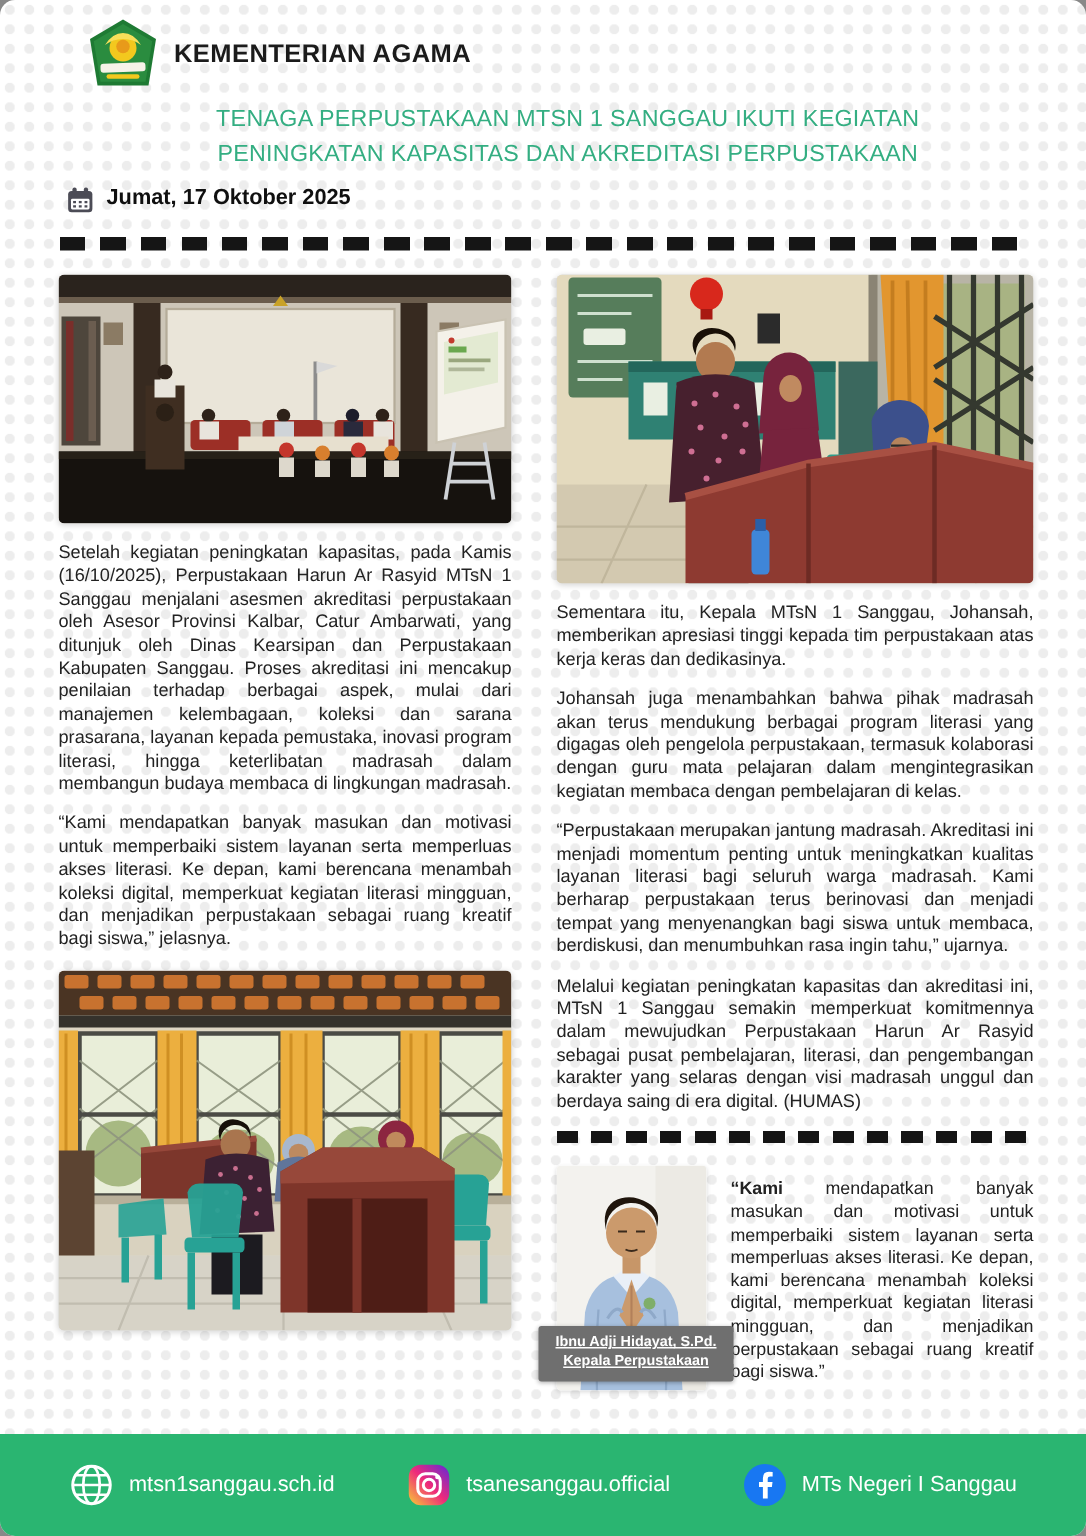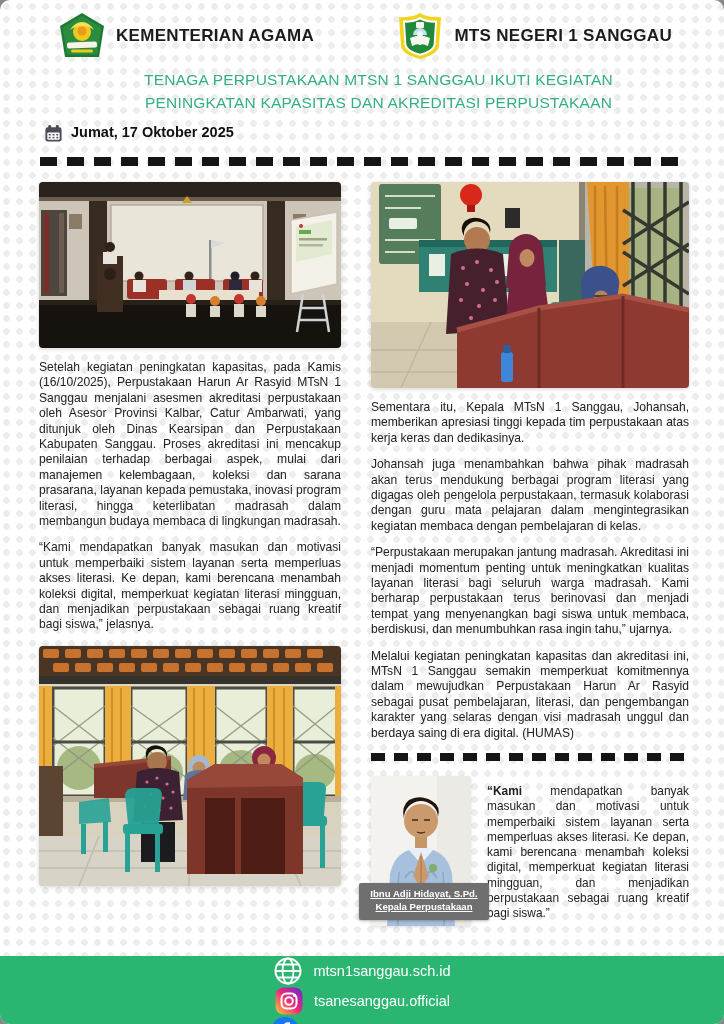--- a/index.html
+++ b/index.html
@@ -58,21 +58,21 @@
     border-radius:2px; box-shadow:0 1px 3px rgba(0,0,0,.3);text-decoration:underline;
   }
   .label-name{ font-size:9.6px; font-weight:700; line-height:1.35; }
   .label-role{ font-size:9.6px; font-weight:700; line-height:1.35; }
   .quote-text{ flex:1; font-size:11.9px; line-height:15.3px; text-align:justify; color:#222; padding-top:8px; }
   .quote-lead{ font-weight:800; }
 
   
   .footer{
     position:absolute; left:0; right:0; bottom:0; height:68px; background:#2ab571;
-    display:flex; align-items:center; justify-content:space-between; padding:0 46px;flex-direction:column;
+    display:flex; align-items:center; justify-content:space-between; padding:0 46px;
   }
   .footer-item{ display:flex; align-items:center; gap:10px; color:#ffffff; font-size:14.5px; }
   .footer-icon{ width:30px; height:30px; flex:none; }
 </style>
 </head>
 <body>
 
 <div class="page">
 
   <div class="header-row">
@@ -82,35 +82,20 @@
           <path d="M24 1 L46 14 L41 45 L7 45 L2 14 Z" fill="#1e7a33"></path>
           <path d="M24 4 L43.5 15.5 L39 42.5 L9 42.5 L4.5 15.5 Z" fill="#2a8c3f"></path>
           <circle cx="24" cy="20" r="9" fill="#f3c81e"></circle>
           <circle cx="24" cy="19" r="4.5" fill="#e89a1a"></circle>
           <path d="M12 18 q5 -8 12 -8 q7 0 12 8 q-5 -4 -12 -4 q-7 0 -12 4z" fill="#f7df5a"></path>
           <rect x="9" y="30" width="30" height="6" rx="2" fill="#f6f3e8" transform="rotate(-2 24 33)"></rect>
           <rect x="13" y="37.5" width="22" height="3" rx="1.5" fill="#f3c81e"></rect>
         </svg>
       </span>
       <span class="org-name">KEMENTERIAN AGAMA</span>
-    </div>
-    <div class="org">
-      <span class="logo">
-        <svg viewBox="0 0 48 48" width="48" height="48">
-          <path d="M24 1 C30 5 40 6 45 5 L43 34 C42 41 32 45 24 47 C16 45 6 41 5 34 L3 5 C8 6 18 5 24 1 Z" fill="#f2d41f"></path>
-          <path d="M24 5 C29 8 37 9 41 8.5 L39.5 33 C38.7 38.5 31 42 24 43.8 C17 42 9.3 38.5 8.5 33 L7 8.5 C11 9 19 8 24 5 Z" fill="#ffffff"></path>
-          <path d="M24 7.5 C28.5 10 35.5 11 39 10.7 L37.7 32 C37 37 30.3 40.2 24 41.8 C17.7 40.2 11 37 10.3 32 L9 10.7 C12.5 11 19.5 10 24 7.5 Z" fill="#1f8a3d"></path>
-          <rect x="20" y="10" width="8" height="6" rx="1" fill="#f6f3e8"></rect>
-          <path d="M24 16 a7 7 0 0 1 7 7 l-14 0 a7 7 0 0 1 7 -7z" fill="#bfe3f2"></path>
-          <path d="M14 26 q10 -5 20 0 l-2 8 q-8 -4 -16 0 z" fill="#f6f6f0"></path>
-          <circle cx="24" cy="22" r="3" fill="#f6f6f0"></circle>
-          <rect x="22.5" y="24" width="3" height="9" fill="#f6f6f0"></rect>
-        </svg>
-      </span>
-      <span class="org-name">MTS NEGERI 1 SANGGAU</span>
     </div>
   </div>
 
   <div class="title-block">
     <span class="title-line">TENAGA PERPUSTAKAAN MTSN 1 SANGGAU IKUTI KEGIATAN</span>
     <span class="title-line">PENINGKATAN KAPASITAS DAN AKREDITASI PERPUSTAKAAN</span>
   </div>
 
   <div class="date-row">
     <span>

